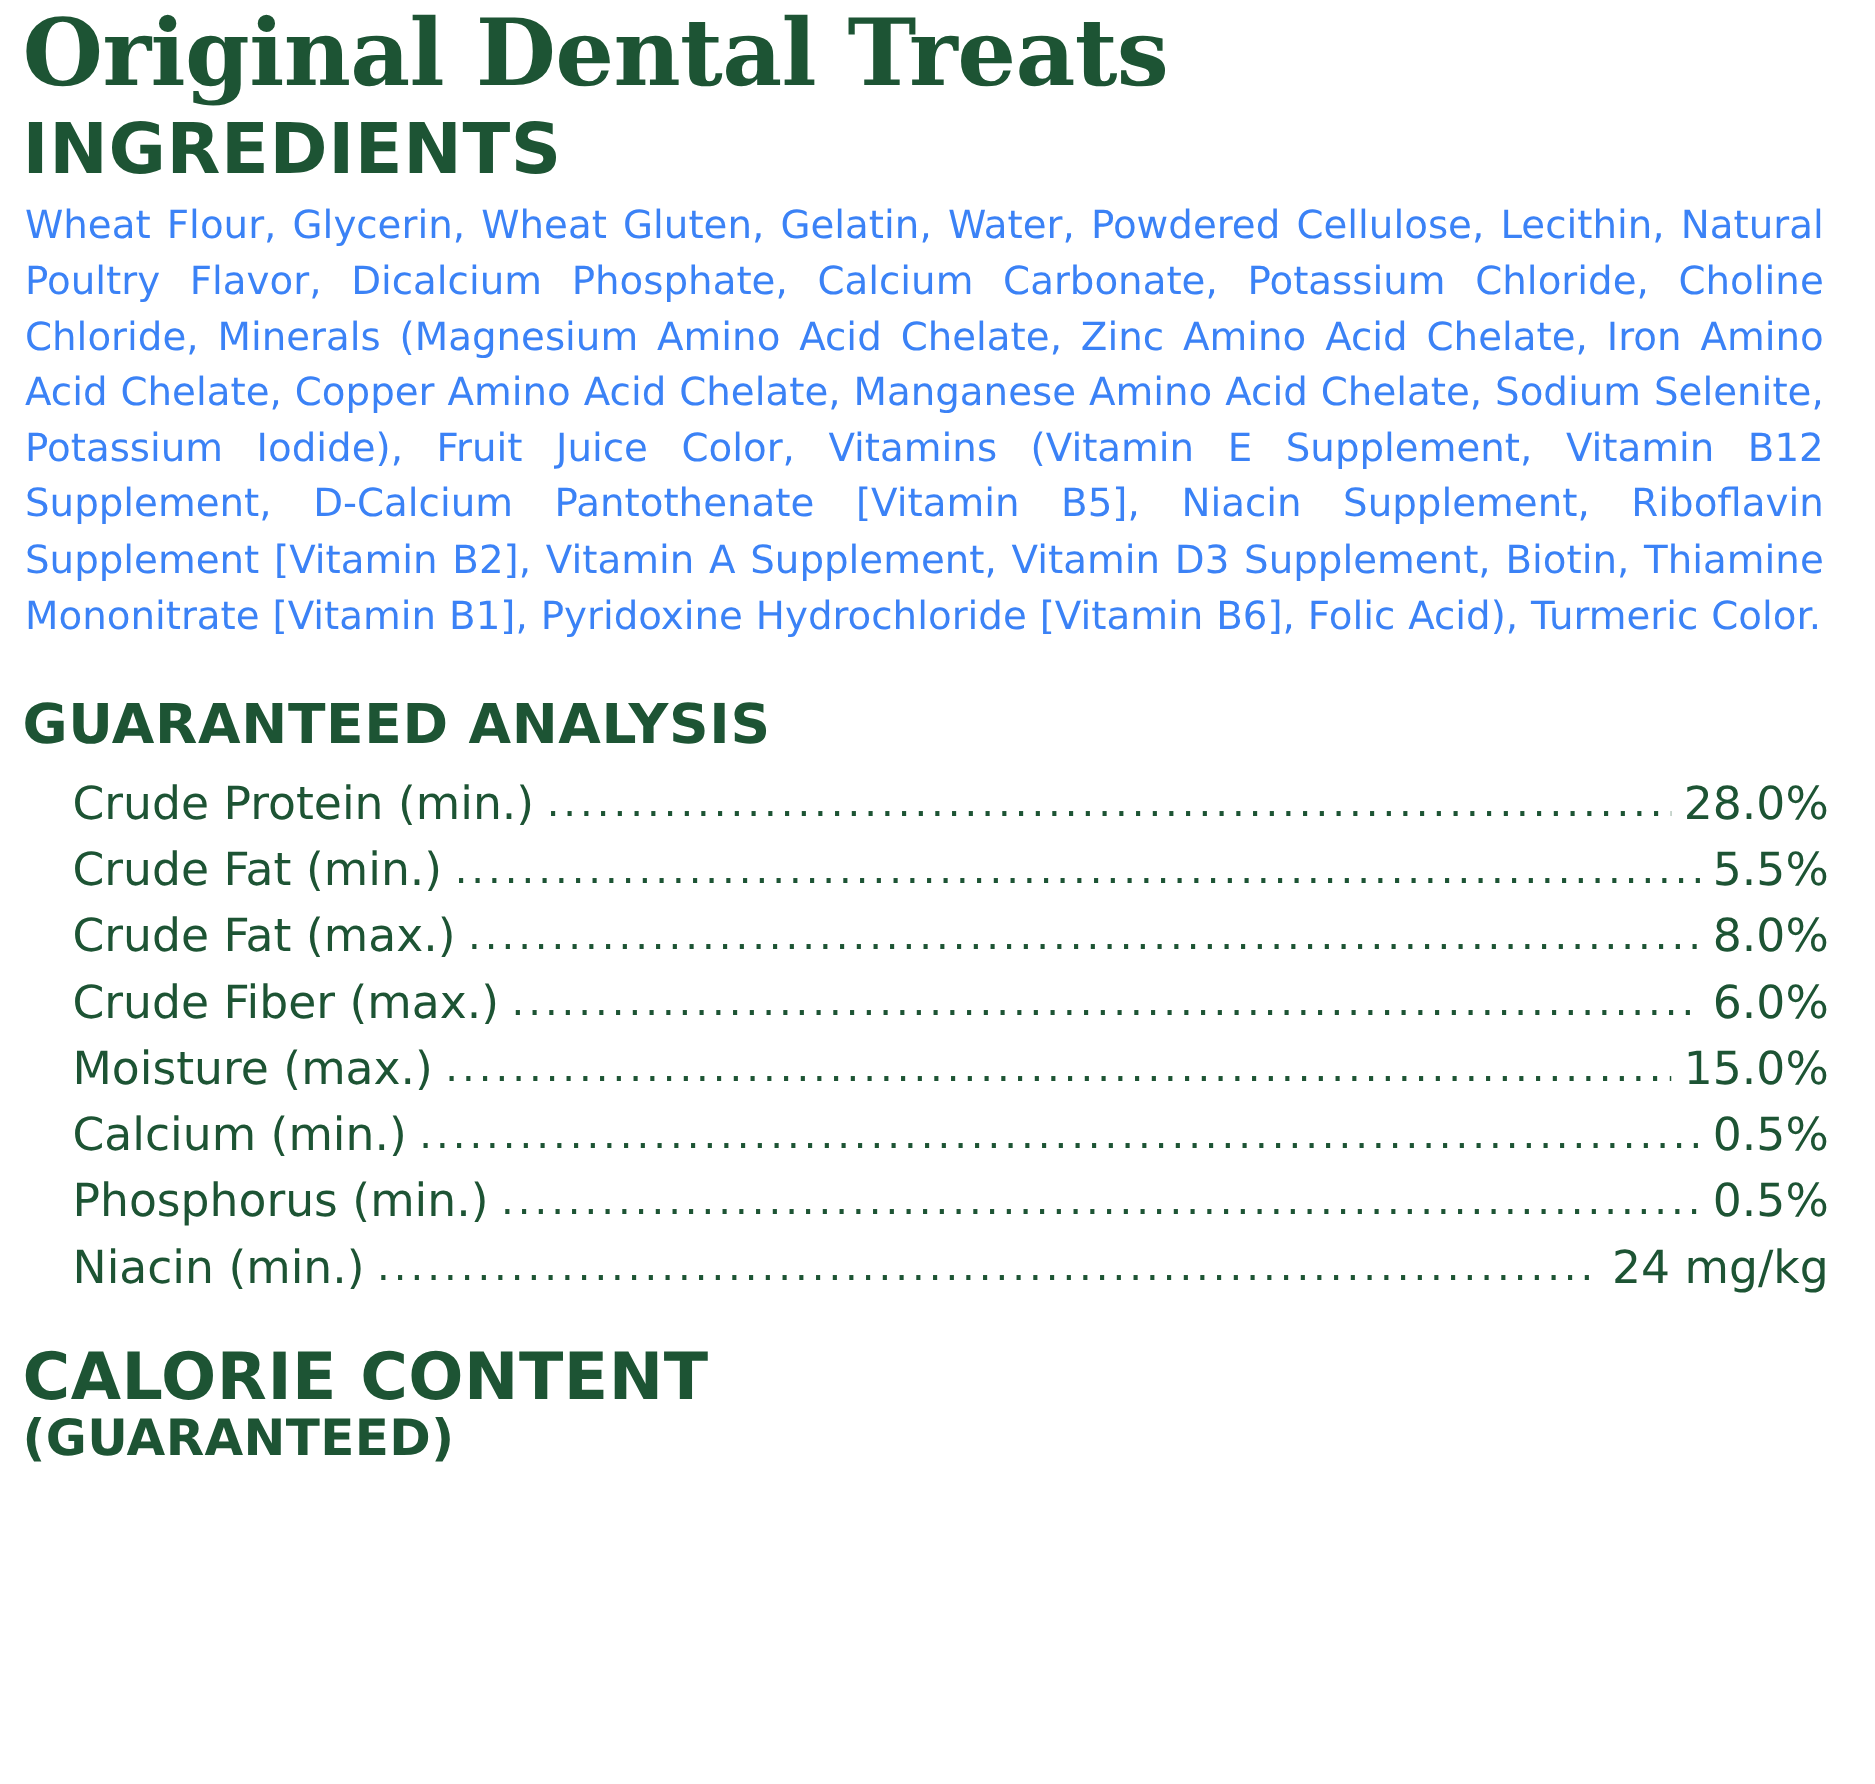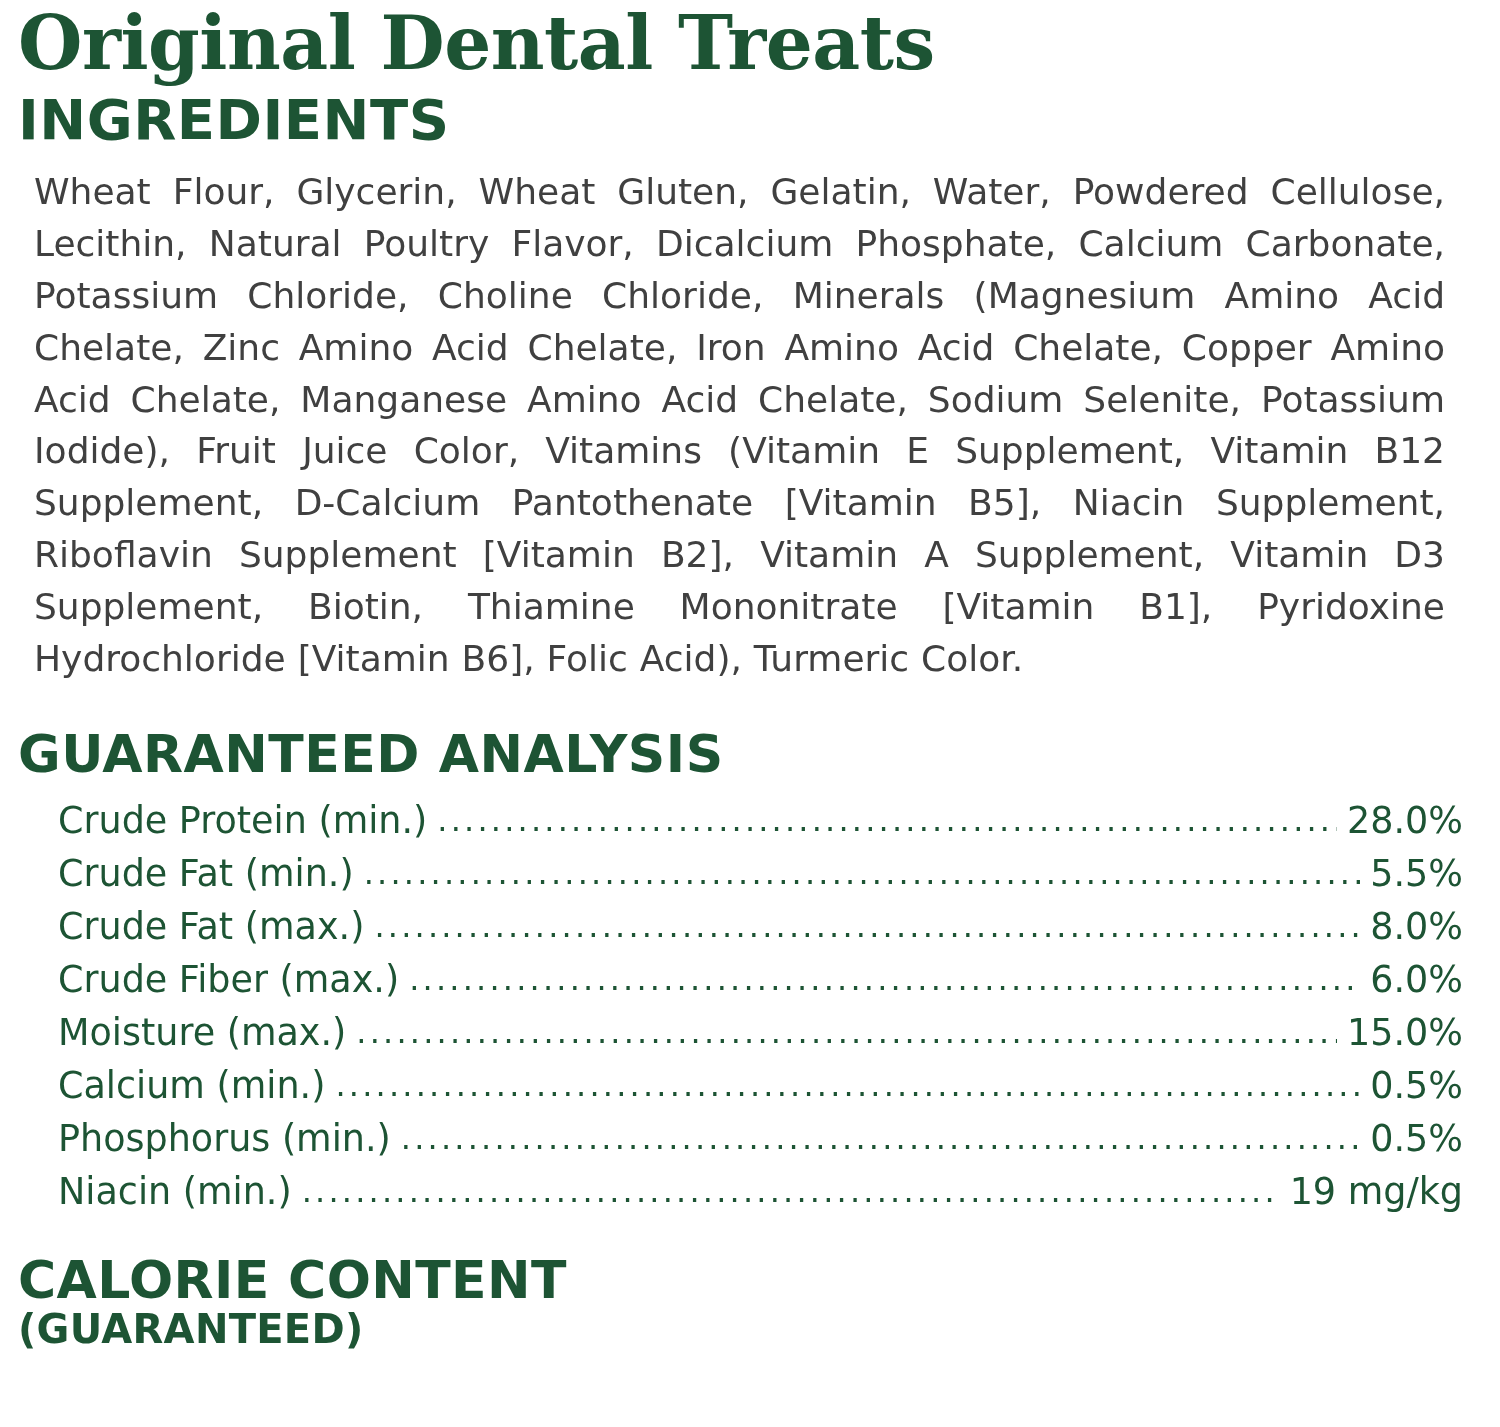--- a/index.html
+++ b/index.html
@@ -38,33 +38,33 @@
   .section-heading {
     font-family: "DejaVu Sans", sans-serif;
     font-weight: bold;
     font-size: 56px;
     line-height: 1.05;
     letter-spacing: 0.5px;
     color: #1d5434;
     margin: 10px 0 8px 0;
   }
   .section-heading.ga {
-    font-size: 52px;
+    font-size: 44px;
     margin-top: 42px;
     margin-bottom: 14px;
   }
 
   
   .ingredients-text {
-    font-size: 36px;
+    font-size: 31px;
     line-height: 1.44;
     text-align: justify;
     text-justify: inter-word;
-    color: #404040;
-    margin: 16px;
+    color: #3b82f6;
+    margin: 2px;
     padding-right: 2px;
     word-spacing: 0.5px;
   }
 
   
   .ga-list {
     margin: 0;
     padding: 0;
     list-style: none;
   }
@@ -173,21 +173,21 @@
       <span class="ga-value">0.5%</span>
     </li>
     <li class="ga-row">
       <span class="ga-label">Phosphorus (min.)</span>
       <span class="ga-dots">.....................................................................................................................</span>
       <span class="ga-value">0.5%</span>
     </li>
     <li class="ga-row">
       <span class="ga-label">Niacin (min.)</span>
       <span class="ga-dots">.....................................................................................................................</span>
-      <span class="ga-value">19 mg/kg</span>
+      <span class="ga-value">24 mg/kg</span>
     </li>
   </ul>
 
   <div class="calorie-block">
     <div class="calorie-heading">
       <span>CALORIE CONTENT</span>
       <span class="calc">(GUARANTEED)</span>
     </div>
   </div>
 

